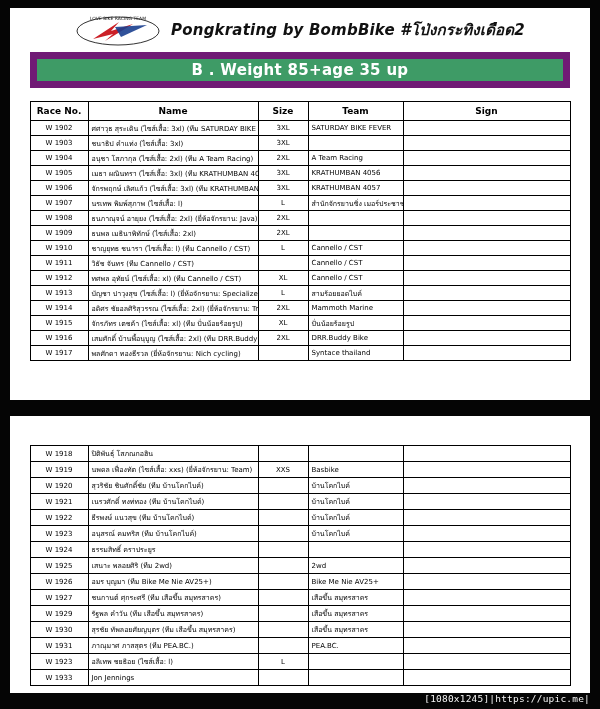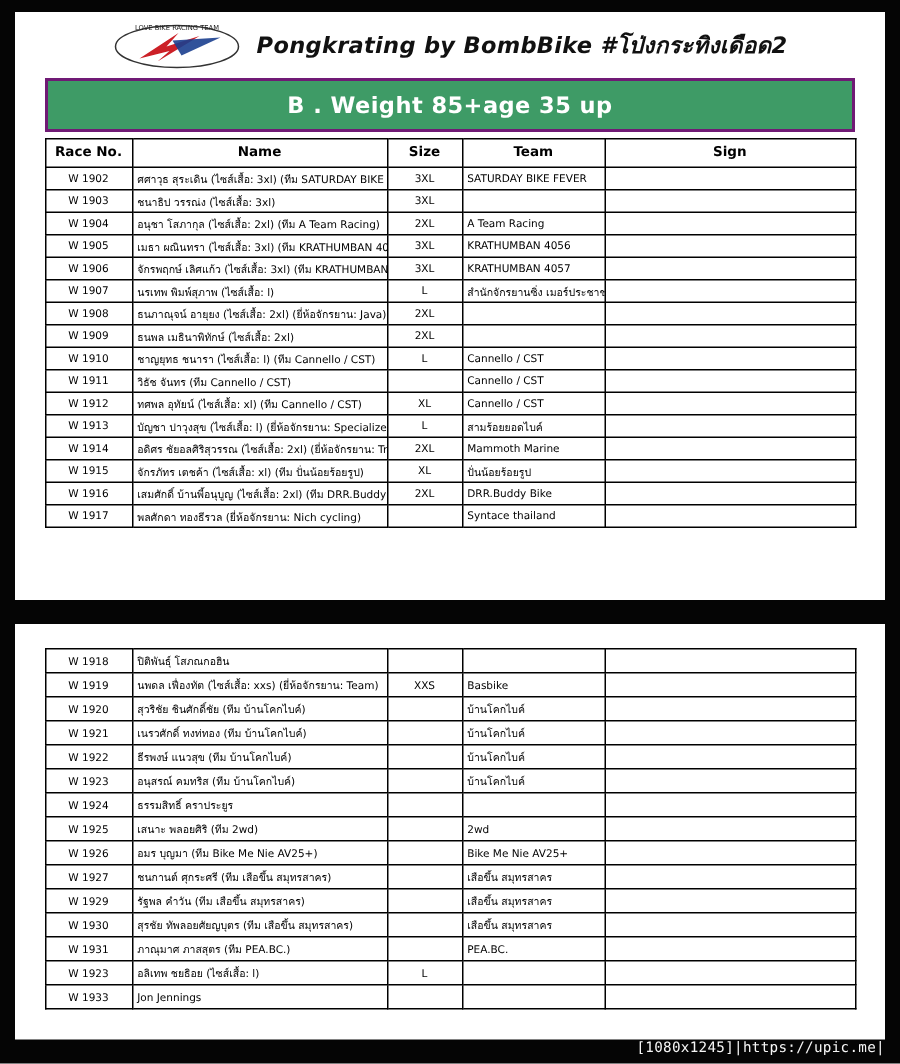--- a/index.html
+++ b/index.html
@@ -34,37 +34,37 @@
     font-style: italic;
     color: #111;
     letter-spacing: 0.2px;
     white-space: nowrap;
   }
 
   .banner {
     width: 540px;
     height: 36px;
     margin: 0 auto 4px auto;
-    border: 2px solid #701a75;
+    border: 7px solid #701a75;
     display: flex;
     align-items: center;
     justify-content: center;
   }
   .banner span {
     color: #ffffff;
     font-weight: bold;
     font-size: 15px;
     letter-spacing: 0.3px;
   }
 
   table {
     border-collapse: collapse;
     table-layout: fixed;
     width: 540px;
-    margin: 0 auto;
+    margin: 13px auto;
   }
   col.c-no   { width: 58px; }
   col.c-name { width: 170px; }
   col.c-size { width: 50px; }
   col.c-team { width: 95px; }
   col.c-sign { width: 167px; }
 
   th {
     border: 1px solid #000;
     height: 19px;
@@ -139,21 +139,21 @@
       <tbody>
           <tr>
             <td>W 1902</td>
             <td>ศศาวุธ สุระเดิน (ไซส์เสื้อ: 3xl) (ทีม SATURDAY BIKE FEVER)</td>
             <td>3XL</td>
             <td>SATURDAY BIKE FEVER</td>
             <td></td>
           </tr>
           <tr>
             <td>W 1903</td>
-            <td>ชนาธิป วรรณ่ง (ไซส์เสื้อ: 3xl)</td>
+            <td>ชนาธิป คำแท่ง (ไซส์เสื้อ: 3xl)</td>
             <td>3XL</td>
             <td></td>
             <td></td>
           </tr>
           <tr>
             <td>W 1904</td>
             <td>อนุชา โสภากุล (ไซส์เสื้อ: 2xl) (ทีม A Team Racing)</td>
             <td>2XL</td>
             <td>A Team Racing</td>
             <td></td>

